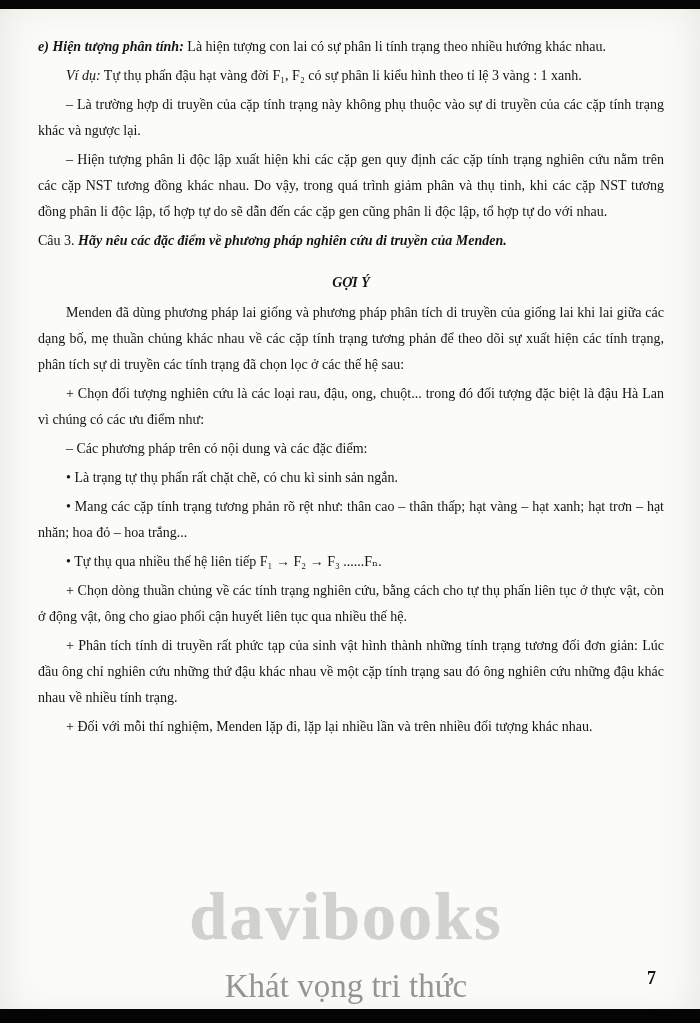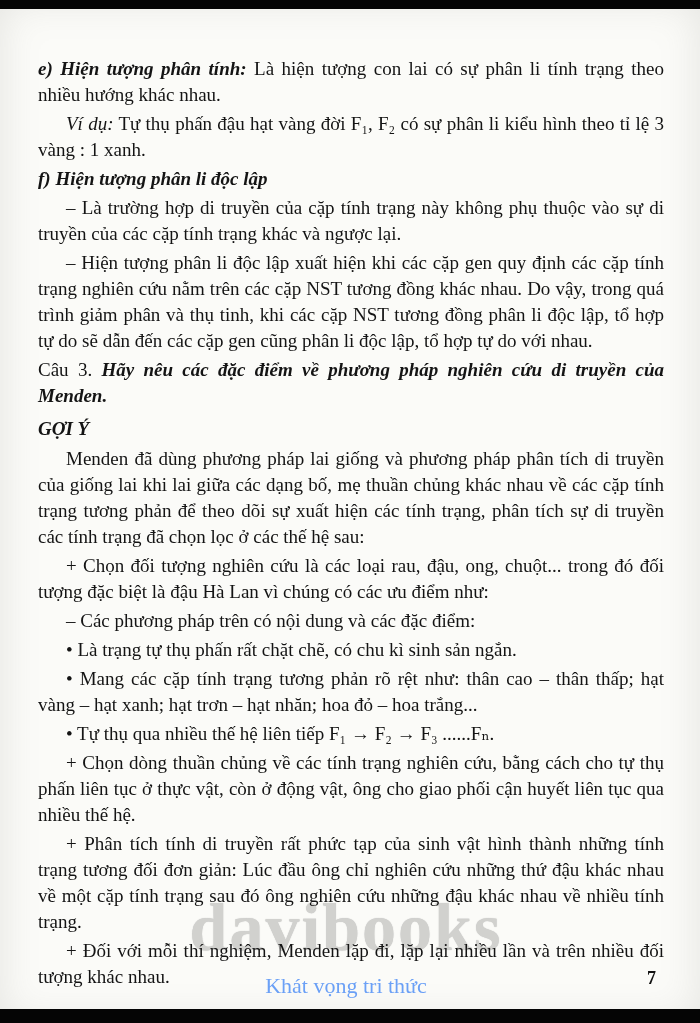--- a/index.html
+++ b/index.html
@@ -23,61 +23,61 @@
     width: 100%; height: 9px;
     background: #050505;
   }
   .edge-bar-bottom {
     position: absolute; bottom: 0; left: 0;
     width: 100%; height: 14px;
     background: #050505;
   }
   .content {
     position: absolute;
-    top: 56px; left: 38px;
+    top: 34px; left: 38px;
     width: 626px;
     color: #141414;
-    font-size: 19px;
+    font-size: 14px;
     line-height: 26px;
     text-align: justify;
     z-index: 2;
   }
   .para { margin: 0 0 3px 0; }
   .indent { text-indent: 28px; }
   .b  { font-weight: normal; }
   .i  { font-style: italic; }
   .bi { font-weight: bold; font-style: italic; }
   .heading-center {
-    text-align: left;
+    text-align: center;
     text-indent: 0;
-    margin: 7px 0 4px 0;
+    margin: 16px 0 4px 0;
   }
   .watermark {
     position: absolute;
     left: 0; right: 8px;
     bottom: 18px;
     text-align: center;
     z-index: 1;
     color: #b9b9b7;
     opacity: 0.75;
     pointer-events: none;
   }
   .watermark .wm-title {
     font-size: 68px;
     line-height: 64px;
     letter-spacing: 2px;
     font-weight: bold;
     color: #c3c3c1;
     text-shadow: 0 0 1px #aeaeac;
   }
   .watermark .wm-subtitle {
-    font-size: 22px;
+    font-size: 33px;
     line-height: 38px;
-    margin-top: 8px;
-    color: #3b82f6;
+    margin-top: 19px;
+    color: #737373;
   }
   .page-number {
     position: absolute;
     right: 44px;
     bottom: 34px;
     font-weight: bold;
     font-size: 18px;
     color: #111;
     z-index: 3;
   }
@@ -93,21 +93,20 @@
     <div class="wm-title">davibooks</div>
     <div class="wm-subtitle">Khát vọng tri thức</div>
   </div>
 
   <div class="content">
 
     <p class="para"><span class="bi">e) Hiện tượng phân tính:</span><span> Là hiện tượng con lai có sự phân li tính trạng theo nhiều hướng khác nhau.</span></p>
 
     <p class="para indent"><span class="i">Ví dụ:</span><span> Tự thụ phấn đậu hạt vàng đời F₁, F₂ có sự phân li kiểu hình theo tỉ lệ 3 vàng : 1 xanh.</span></p>
 
-    <p class="para"><span class="bi">f) Hiện tượng phân li độc lập</span></p>
 
     <p class="para indent"><span>– Là trường hợp di truyền của cặp tính trạng này không phụ thuộc vào sự di truyền của các cặp tính trạng khác và ngược lại.</span></p>
 
     <p class="para indent"><span>– Hiện tượng phân li độc lập xuất hiện khi các cặp gen quy định các cặp tính trạng nghiên cứu nằm trên các cặp NST tương đồng khác nhau. Do vậy, trong quá trình giảm phân và thụ tinh, khi các cặp NST tương đồng phân li độc lập, tổ hợp tự do sẽ dẫn đến các cặp gen cũng phân li độc lập, tổ hợp tự do với nhau.</span></p>
 
     <p class="para"><span class="b">Câu 3.</span><span class="bi"> Hãy nêu các đặc điểm về phương pháp nghiên cứu di truyền của Menden.</span></p>
 
     <p class="para heading-center"><span class="bi">GỢI Ý</span></p>
 
     <p class="para indent"><span>Menden đã dùng phương pháp lai giống và phương pháp phân tích di truyền của giống lai khi lai giữa các dạng bố, mẹ thuần chủng khác nhau về các cặp tính trạng tương phản để theo dõi sự xuất hiện các tính trạng, phân tích sự di truyền các tính trạng đã chọn lọc ở các thế hệ sau:</span></p>

